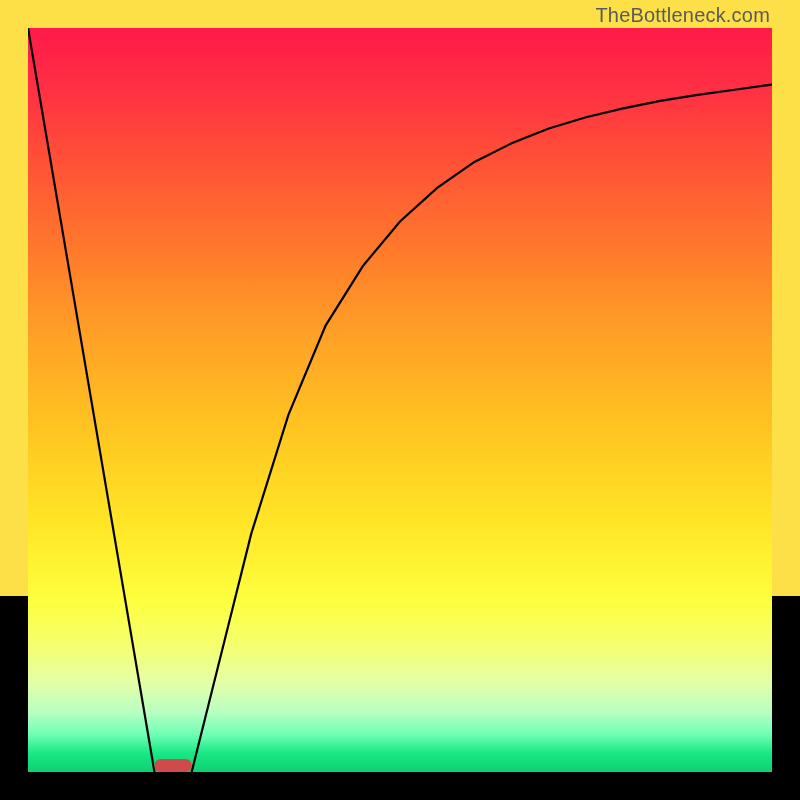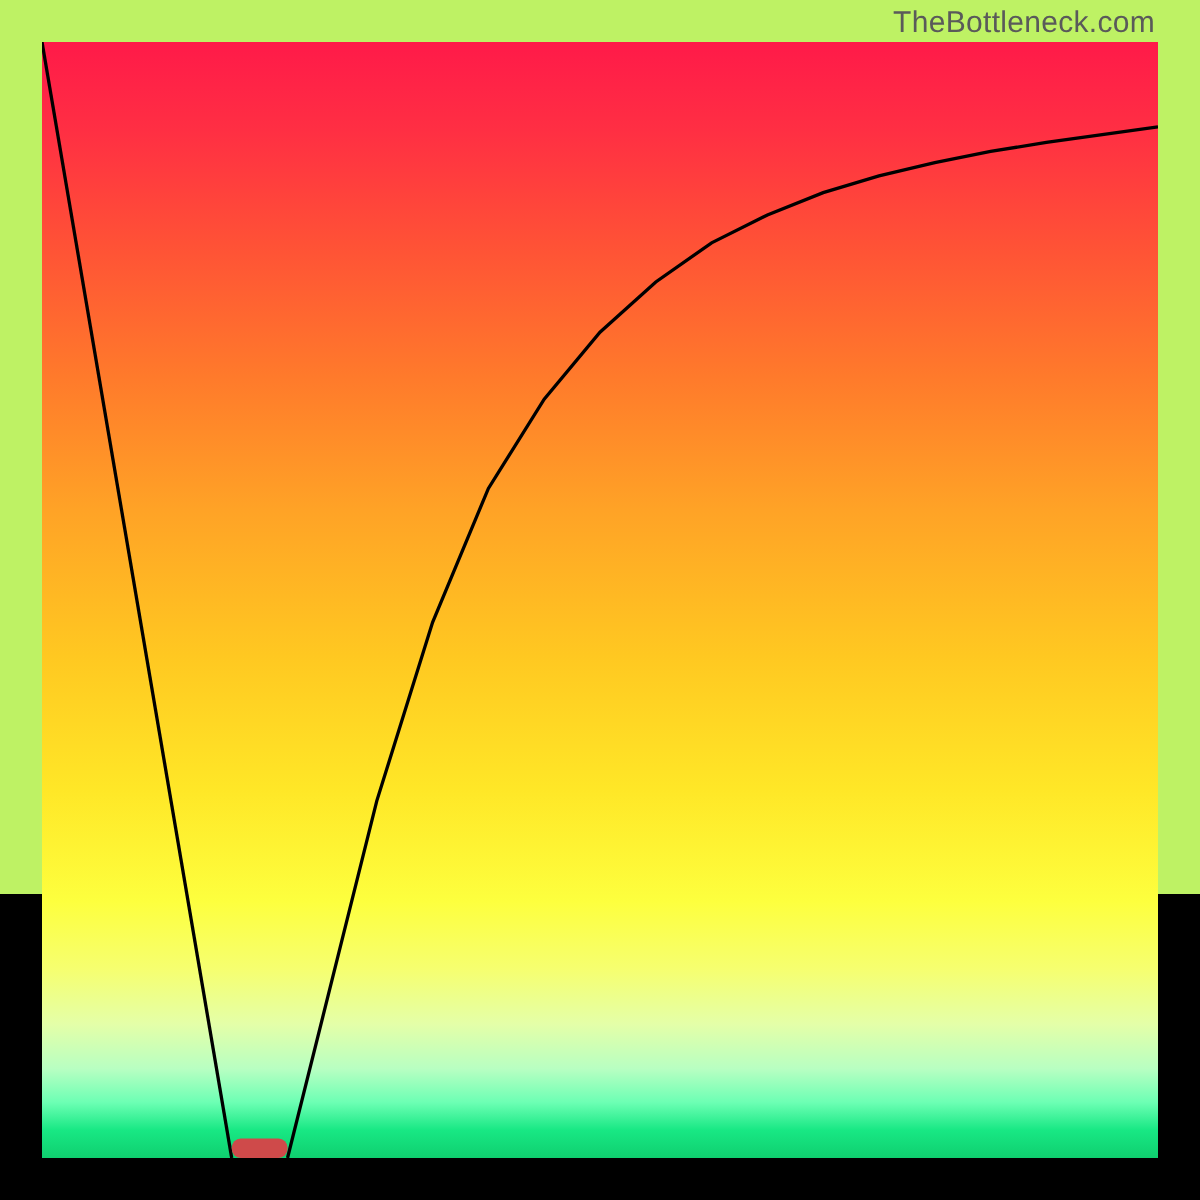--- a/index.html
+++ b/index.html
@@ -8,21 +8,21 @@
     width: 800px;
     height: 800px;
     overflow: hidden;
     background: #000;
     font-family: Arial, Helvetica, sans-serif;
   }
   .frame {
     position: relative;
     width: 800px;
     height: 596px;
-    background: #bef264;
+    background: #fde047;
   }
   .plot-area {
     position: absolute;
     left: 28px;
     top: 28px;
     width: 744px;
     height: 744px;
   }
   .gradient-bg {
     position: absolute;

